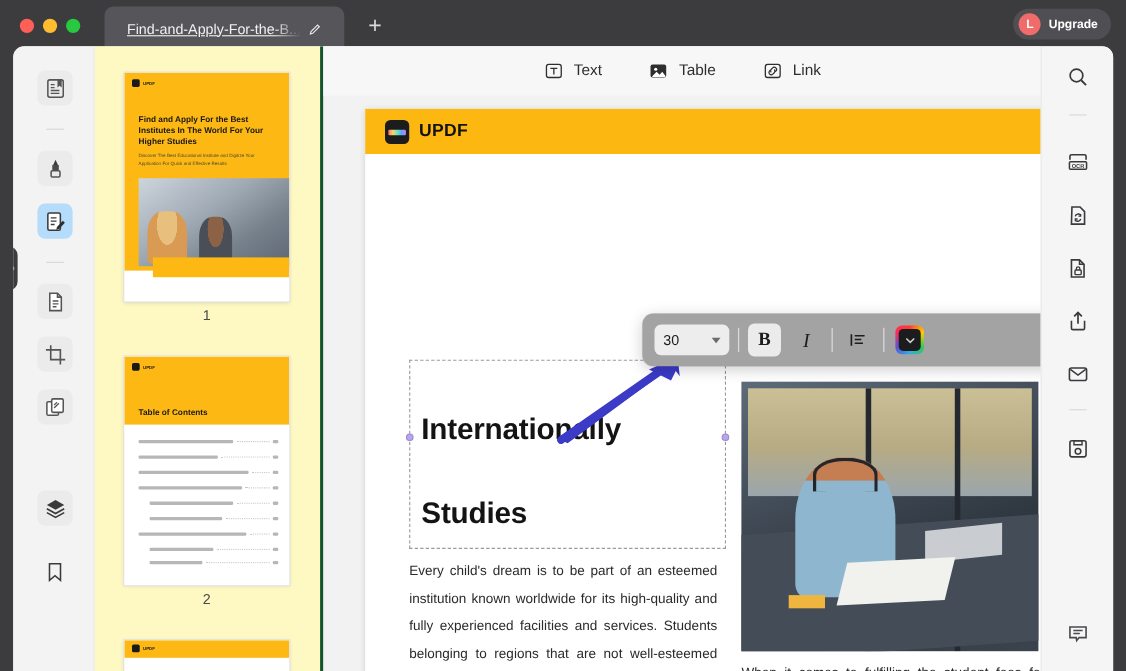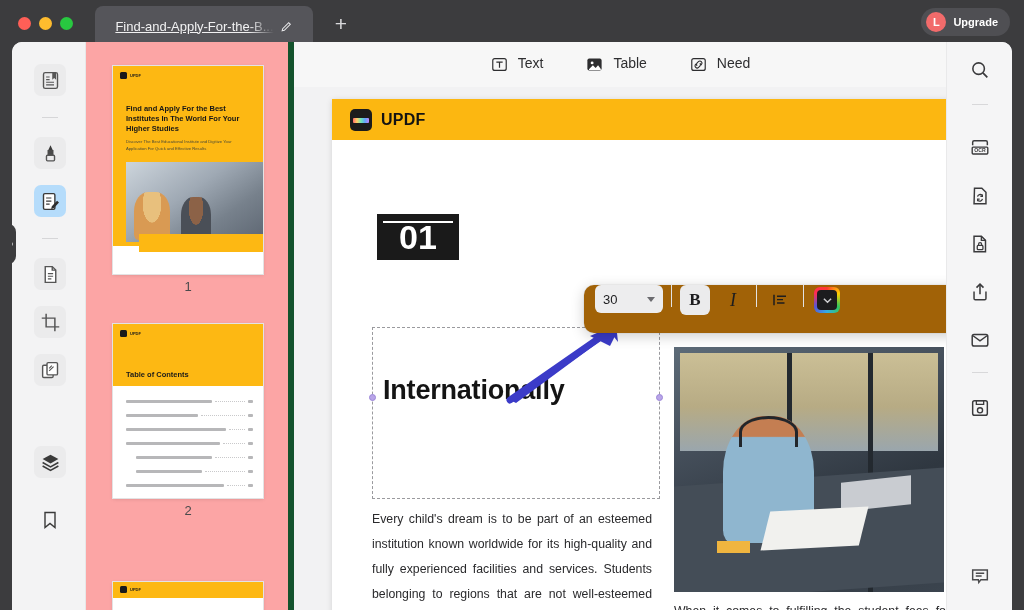--- a/index.html
+++ b/index.html
@@ -77,21 +77,21 @@
     background: #3c3c3e; border-radius: 8px;
   }
   .collapse-handle::after {
     content: ""; position: absolute; right: 3px; top: 18px;
     width: 4px; height: 4px; border-radius: 50%; background: #b9b9bb;
   }
 
   
   .thumbs {
     position: absolute; left: 74px; top: 0; width: 208px; height: 568px;
-    background: #fca5a5; border-right: 6px solid #14532d; overflow: hidden;
+    background: #fef9c3; border-right: 3px solid #14532d; overflow: hidden;
   }
   .thumb-wrap { position: absolute; left: 27px; width: 150px; }
   .thumb-page {
     width: 150px; background: #fff;
     box-shadow: 0 0 0 1px #e3e3e4, 0 1px 4px rgba(0,0,0,.14);
     overflow: hidden; position: relative;
   }
   .thumb-num {
     text-align: center; font-size: 13px; color: #4a4a4c; margin-top: 5px;
   }
@@ -240,23 +240,23 @@
     position: absolute; left: 342px; top: 500px; width: 276px;
     font-size: 12.3px; line-height: 25px; color: #2a2a2c; text-align: justify;
   }
 
   
   .arrow-anno { position: absolute; left: 212px; top: 278px; }
 
   
   .fmt {
     position: absolute; left: 290px; top: 243px; width: 408px; height: 48px;
-    background: #a16207; border-radius: 10px;
+    background: #a3a3a3; border-radius: 10px;
     box-shadow: 0 3px 14px rgba(0,0,0,.20), 0 0 0 .5px rgba(0,0,0,.07);
-    display: flex; padding: 0 11px; gap: 8px;
+    display: flex; align-items: center; padding: 0 11px; gap: 8px;
   }
   .fmt-field {
     background: #ededee; border-radius: 6px; height: 28px;
     display: flex; align-items: center; padding: 0 8px; gap: 10px;
   }
   .fmt-val { font-size: 13px; color: #1d1d1f; white-space: nowrap; overflow: hidden; }
   .fmt-size .fmt-val { width: 34px; }
   .fmt-font .fmt-val {
     width: 92px;
     -webkit-mask-image: linear-gradient(to right,#000 86%,transparent 100%);
@@ -405,21 +405,21 @@
             <div class="tp-title">Find and Apply For the Best Institutes In The World For Your Higher Studies</div>
             <div class="tp-sub">Discover The Best Educational Institute and Digitize Your Application For Quick and Effective Results</div>
             <div class="tp-photo"></div>
           </div>
           <div class="tp-strip"></div>
         </div>
         <div class="thumb-num">1</div>
       </div>
 
       <div class="thumb-wrap" style="top:282px">
-        <div class="thumb-page" style="height:174px">
+        <div class="thumb-page" style="height:208px">
           <div class="tp-band" style="height:62px">
             <div class="tp-logo">
               <span class="tp-logo-sq"></span>
               <span class="tp-logo-tx">UPDF</span>
             </div>
             <div class="tc-title">Table of Contents</div>
           </div>
           <div>
             <div class="toc-line" style="top:76px">
                 <span class="toc-bar" style="width:86px"></span>
@@ -500,37 +500,37 @@
             <path d="M5 18l5-5 3.4 3.4L16.5 13 20 17.6V19H5z" fill="#fff"></path>
           </svg>
           <span class="action-label">Table</span>
         </div>
         <div class="action">
           <svg width="19" height="19" viewBox="0 0 24 24">
             <rect x="3.5" y="4.5" width="17" height="15" rx="2.6" fill="none" stroke="#2e2e30" stroke-width="1.5"></rect>
             <path d="M10.3 13.7a2.6 2.6 0 010-3.7l1.6-1.6a2.6 2.6 0 013.7 3.7l-.8.8" fill="none" stroke="#2e2e30" stroke-width="1.4"></path>
             <path d="M13.7 10.3a2.6 2.6 0 010 3.7l-1.6 1.6a2.6 2.6 0 01-3.7-3.7l.8-.8" fill="none" stroke="#2e2e30" stroke-width="1.4"></path>
           </svg>
-          <span class="action-label">Need</span>
+          <span class="action-label">Link</span>
         </div>
       </div>
 
       <div class="doc">
         <div class="doc-band">
           <span class="doc-logo-mark"></span>
           <span class="doc-logo-text">UPDF</span>
         </div>
 
-        <div class="badge01">01</div>
 
         <div class="headbox">
           <div class="heading">
             <br>
             <span>Internationally</span><br>
             <br>
+            <span>Studies</span>
           </div>
           <span class="handle hl"></span>
           <span class="handle hr"></span>
         </div>
 
         <div class="body-col">Every child's dream is to be part of an esteemed institution known worldwide for its high-quality and fully experienced facilities and services. Students belonging to regions that are not well-esteemed and underdeveloped usually fail to get the quality</div>
 
         <div class="doc-photo">
           <span class="sky"></span>
           <span class="mull" style="left:42%"></span>

